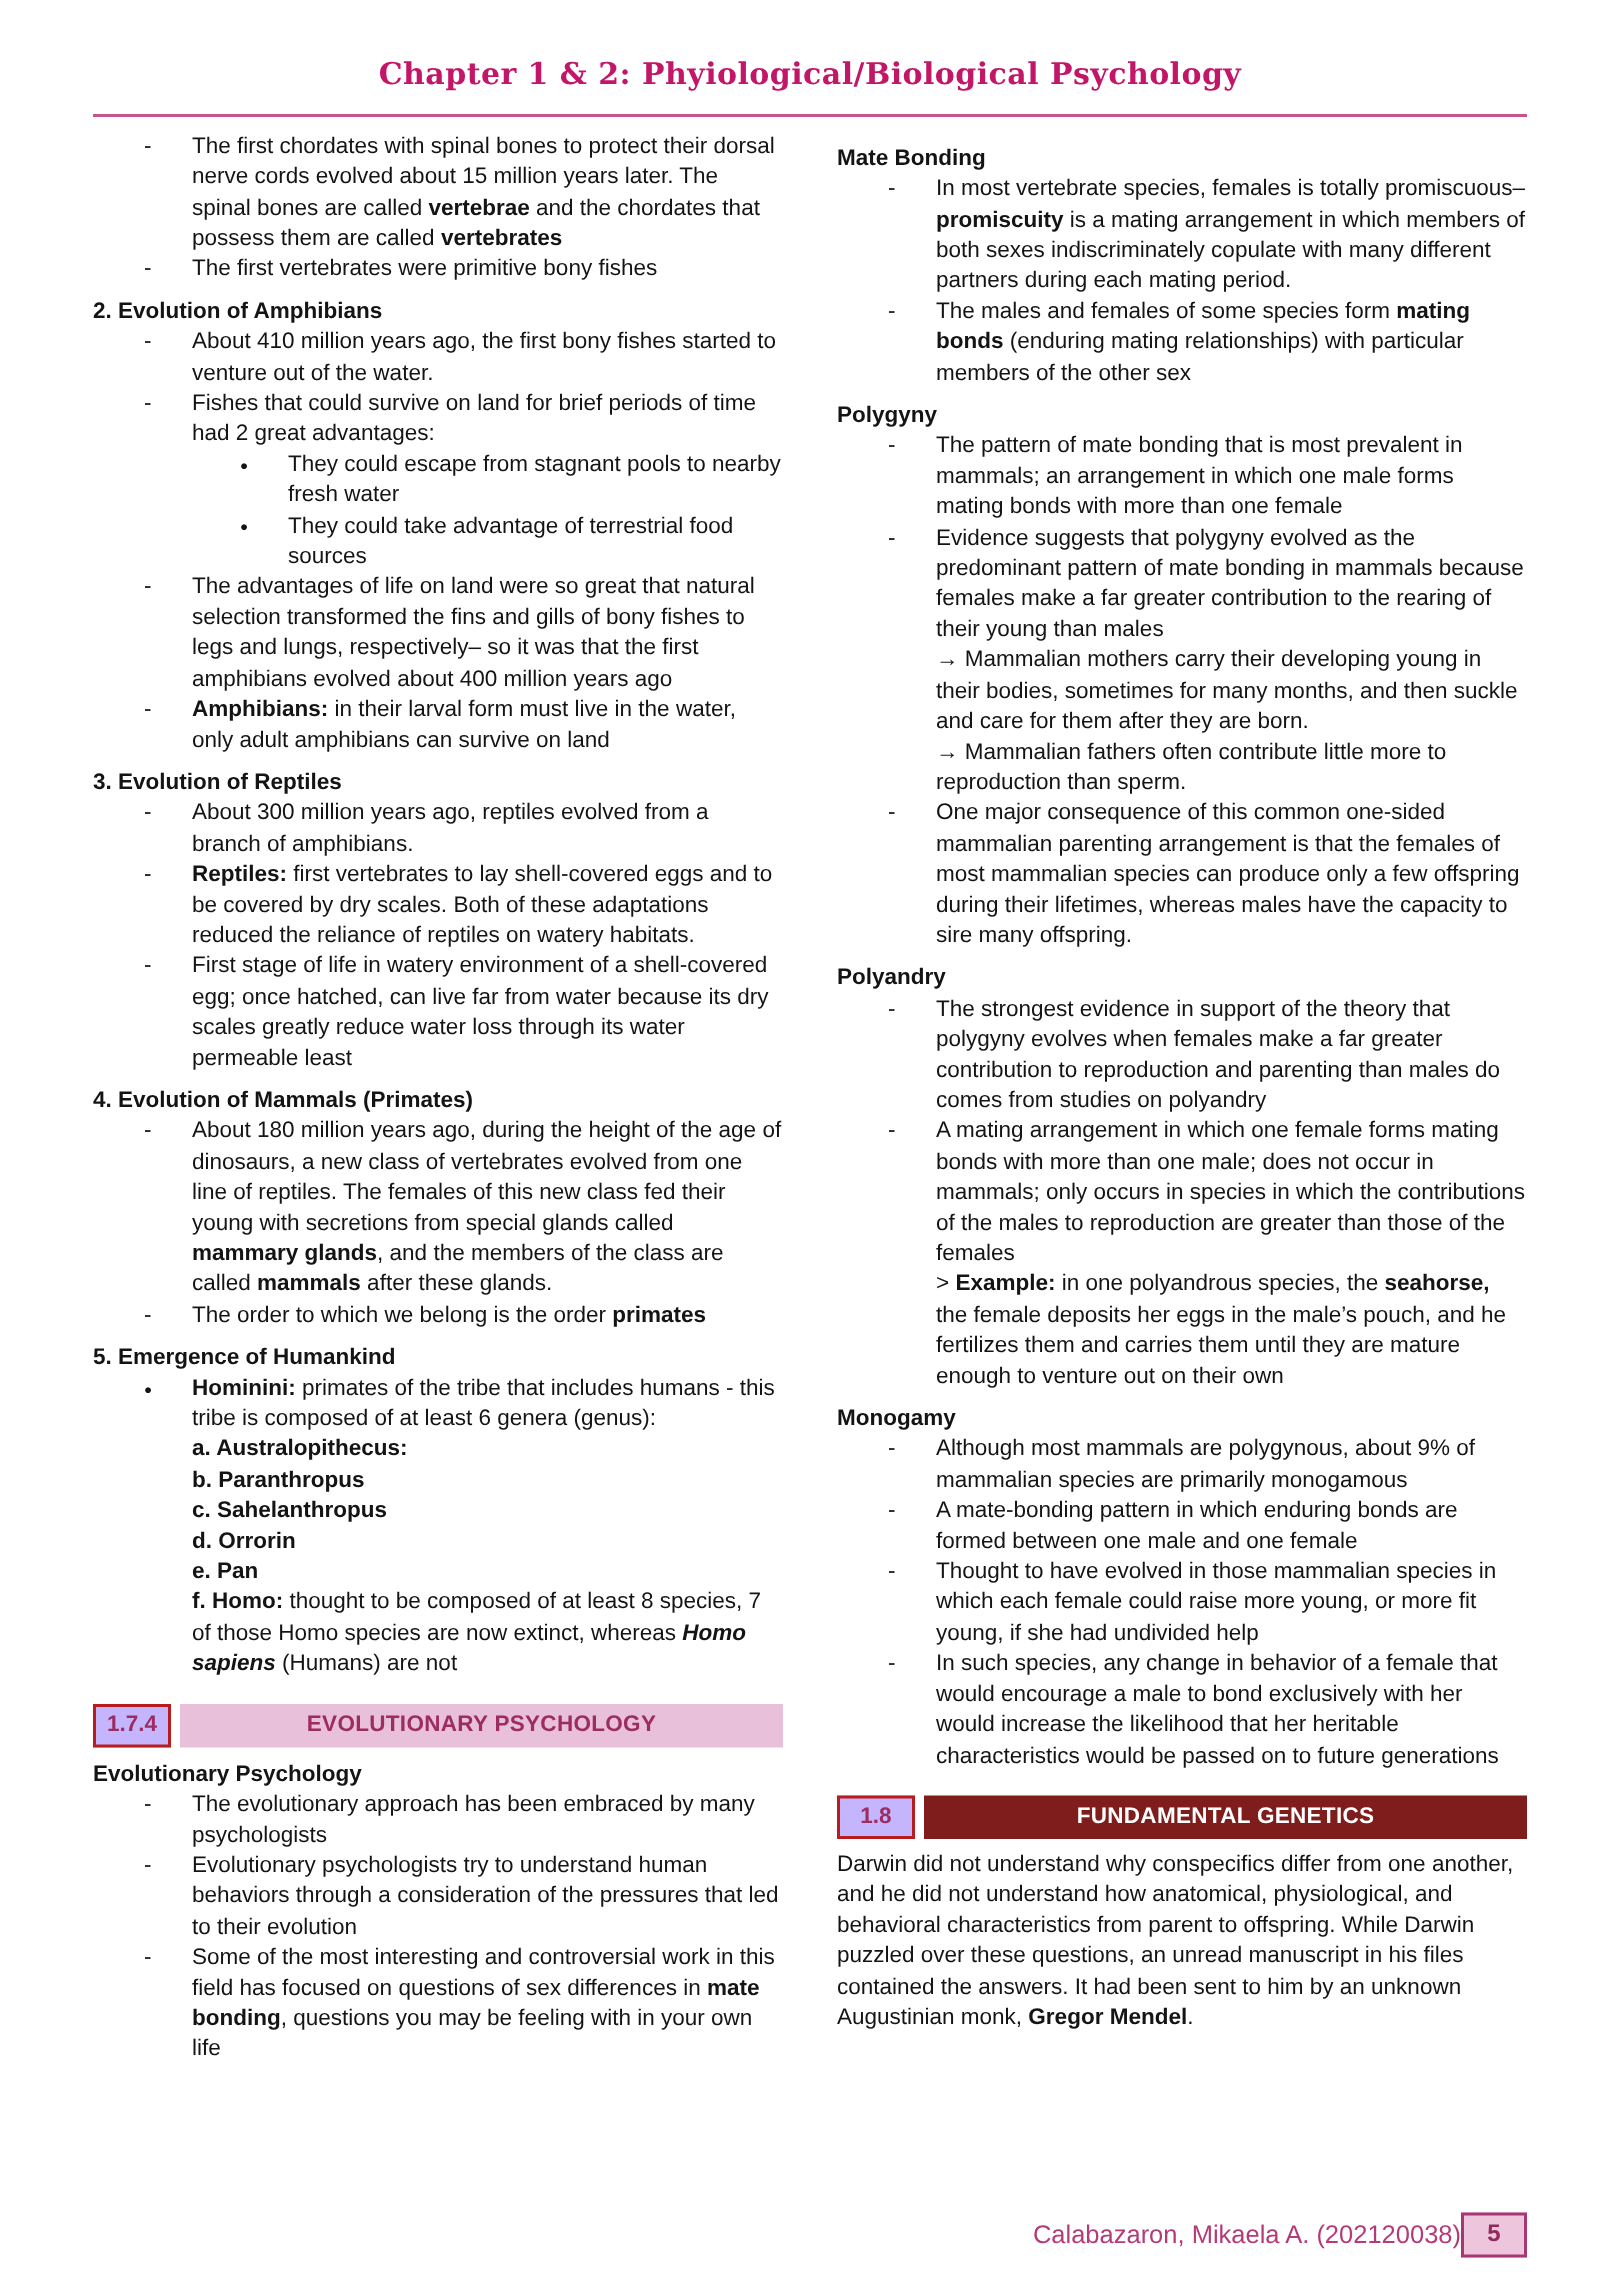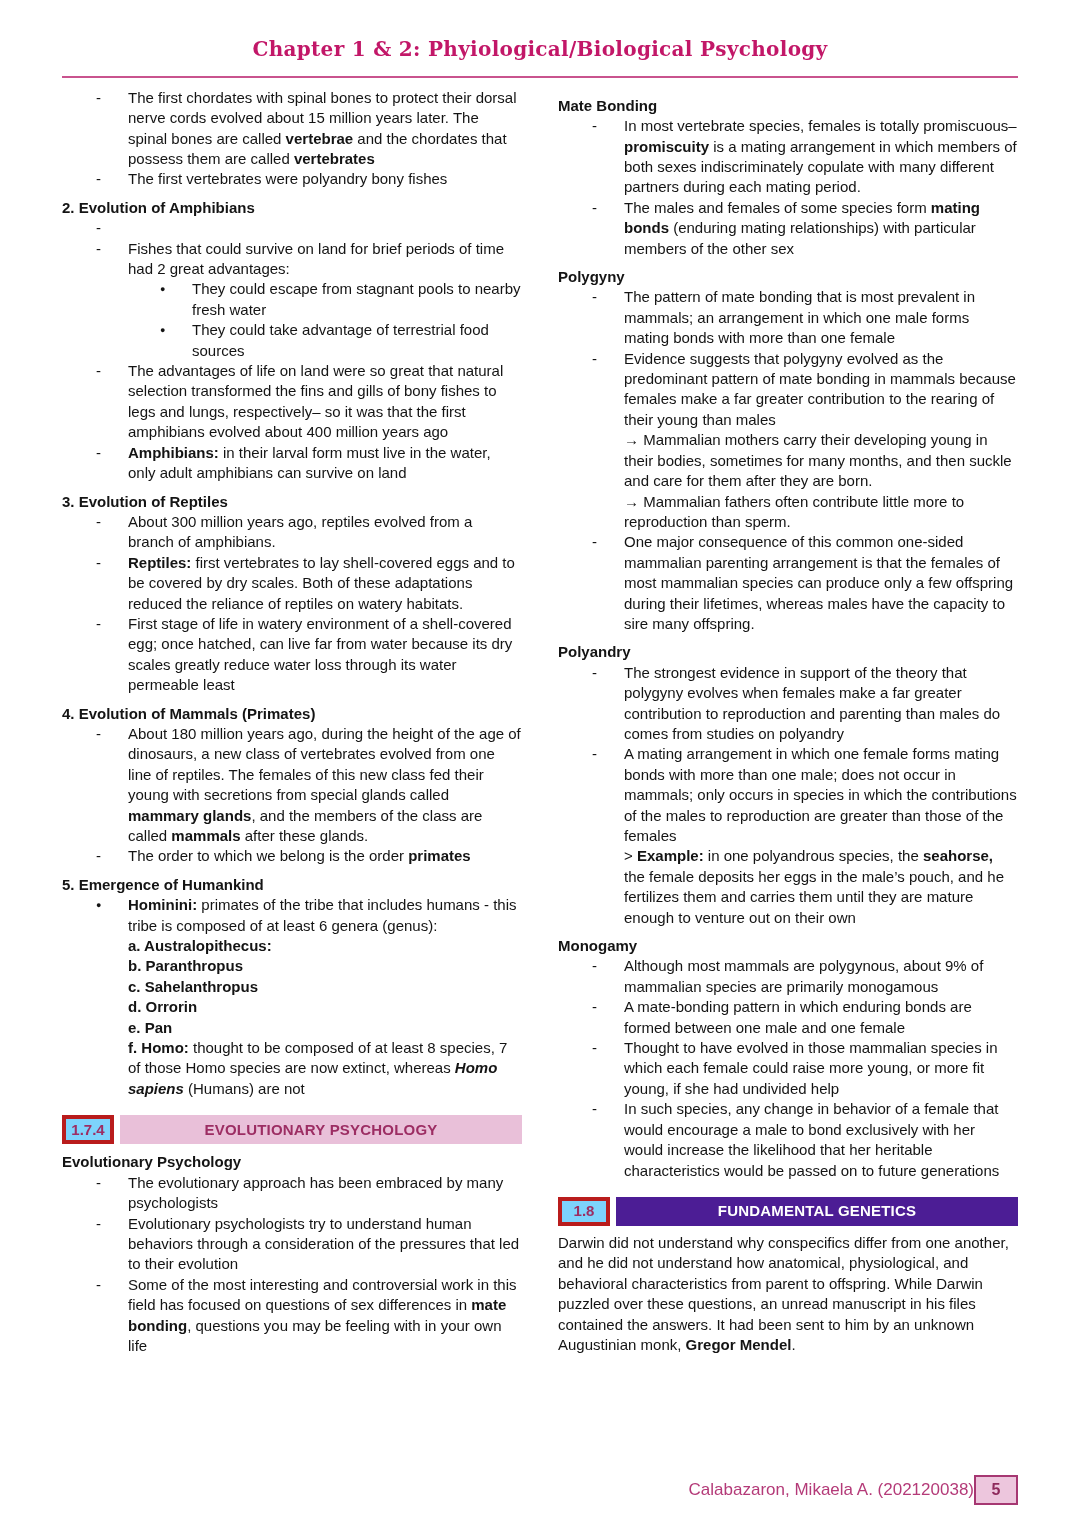--- a/index.html
+++ b/index.html
@@ -21,29 +21,29 @@
   .item.lvl1{padding-left:34px;}
   .item.lvl2{padding-left:98px;}
   .item .marker{flex:0 0 32px;}
   .item .marker.dot{font-size:9px;line-height:20.4px;}
   .itxt{flex:1 1 auto;}
   .b{font-weight:700;}
   .i{font-style:italic;}
   .blk.banner{display:flex;margin:16px 0 7px 0;height:29px;}
   .bn-num{
     flex:0 0 52px;display:flex;align-items:center;justify-content:center;
-    font-weight:700;color:#9c2d63;background:#7dd3fc;border:4px solid #b91c1c;
+    font-weight:700;color:#9c2d63;background:#c4b5fd;border:2px solid #b91c1c;
     margin-right:6px;font-size:15px;box-sizing:border-box;
   }
   .banner .bn-title{
     flex:1 1 auto;display:flex;align-items:center;justify-content:center;
     font-weight:700;font-size:15px;letter-spacing:.2px;
   }
   .banner.light .bn-title{background:#e9c0d9;color:#9c2d63;}
-  .banner.dark  .bn-title{background:#4c1d95;color:#ffffff;}
+  .banner.dark  .bn-title{background:#7f1d1d;color:#ffffff;}
   .blk.para{margin-top:2px;}
   .page-footer{position:absolute;right:62px;bottom:20px;display:flex;align-items:center;gap:0;}
   .author{color:#b43a78;font-size:17px;}
   .page-num{
     display:flex;align-items:center;justify-content:center;
     width:44px;height:30px;background:#edc6dd;border:2px solid #a63772;
     color:#8e2a5c;font-weight:700;font-size:16px;box-sizing:border-box;
   }
 </style>
 </head>
@@ -56,25 +56,26 @@
   </header>
 
   <main class="columns">
     <section class="col" id="col-left">
         <div class="blk item lvl1">
           <span class="marker">-</span>
           <span class="itxt"><span>The first chordates with spinal bones to protect their dorsal nerve cords evolved about 15 million years later. The spinal bones are called </span><span class="b">vertebrae</span><span> and the chordates that possess them are called </span><span class="b">vertebrates</span></span>
         </div>
         <div class="blk item lvl1">
           <span class="marker">-</span>
-          <span class="itxt"><span>The first vertebrates were polyandry bony fishes</span></span>
+          <span class="itxt"><span>The first vertebrates were primitive bony fishes</span></span>
         </div>
         <div class="blk heading">2. Evolution of Amphibians</div>
         <div class="blk item lvl1">
           <span class="marker">-</span>
+          <span class="itxt"><span>About 410 million years ago, the first bony fishes started to venture out of the water.</span></span>
         </div>
         <div class="blk item lvl1">
           <span class="marker">-</span>
           <span class="itxt"><span>Fishes that could survive on land for brief periods of time had 2 great advantages:</span></span>
         </div>
         <div class="blk item lvl2">
           <span class="marker dot">●</span>
           <span class="itxt"><span>They could escape from stagnant pools to nearby fresh water</span></span>
         </div>
         <div class="blk item lvl2">

